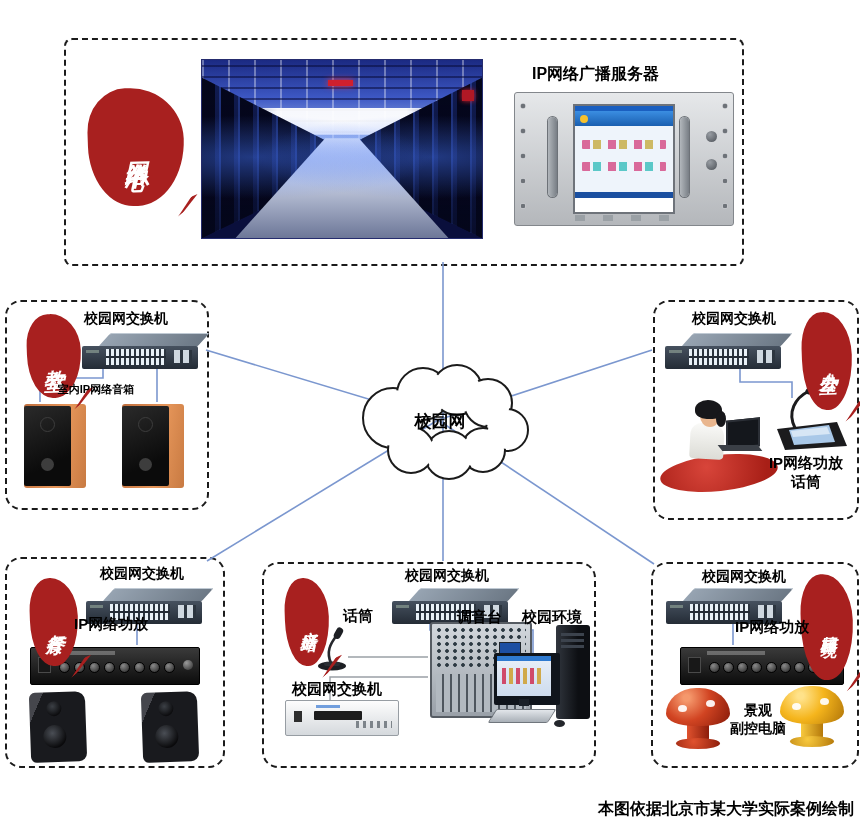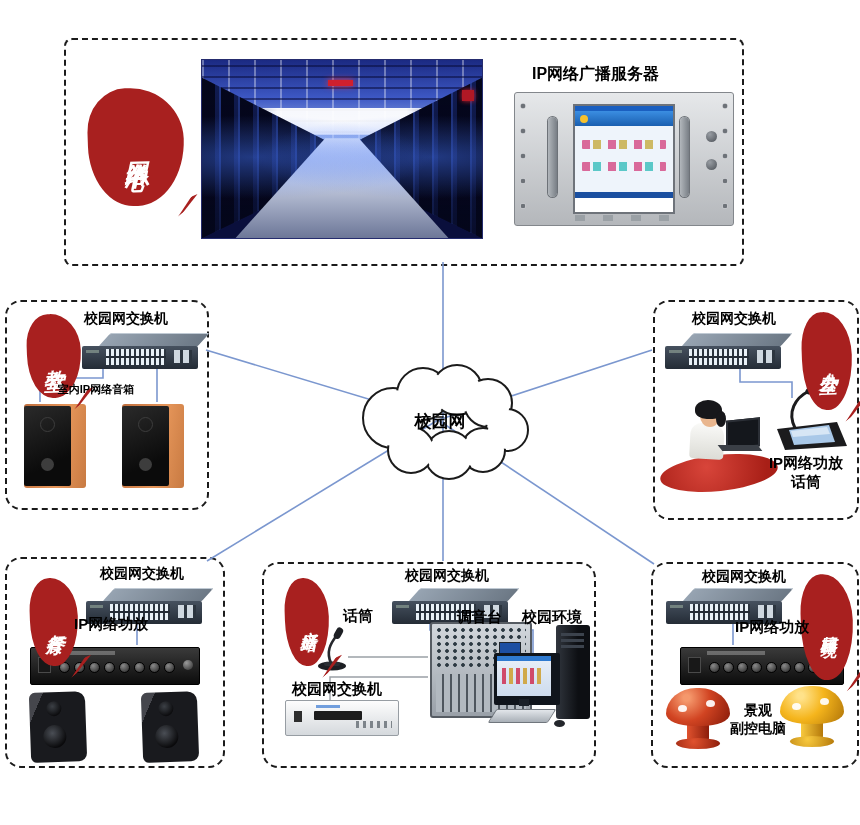--- a/index.html
+++ b/index.html
@@ -461,14 +461,15 @@
     <div class="mush yellow" style="left:127px;top:122px;">
       <div class="cap">
           <i class="d1"></i>
           <i class="d2"></i>
         </div>
       <div class="stem"></div>
       <div class="base"></div>
     </div>
   </div>
 
+  <div class="footer">本图依据北京市某大学实际案例绘制</div>
 
 </div>
 
 </body></html>

